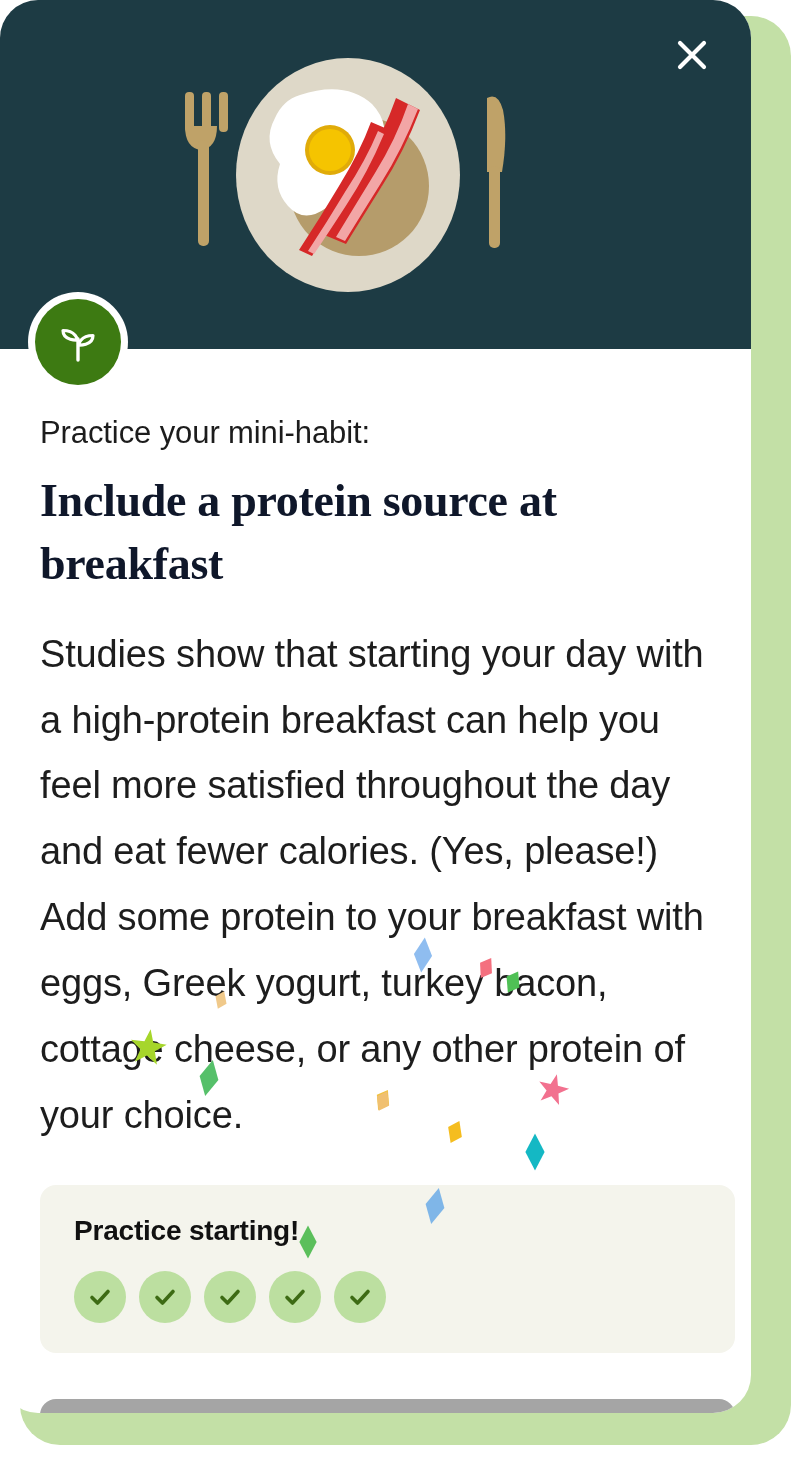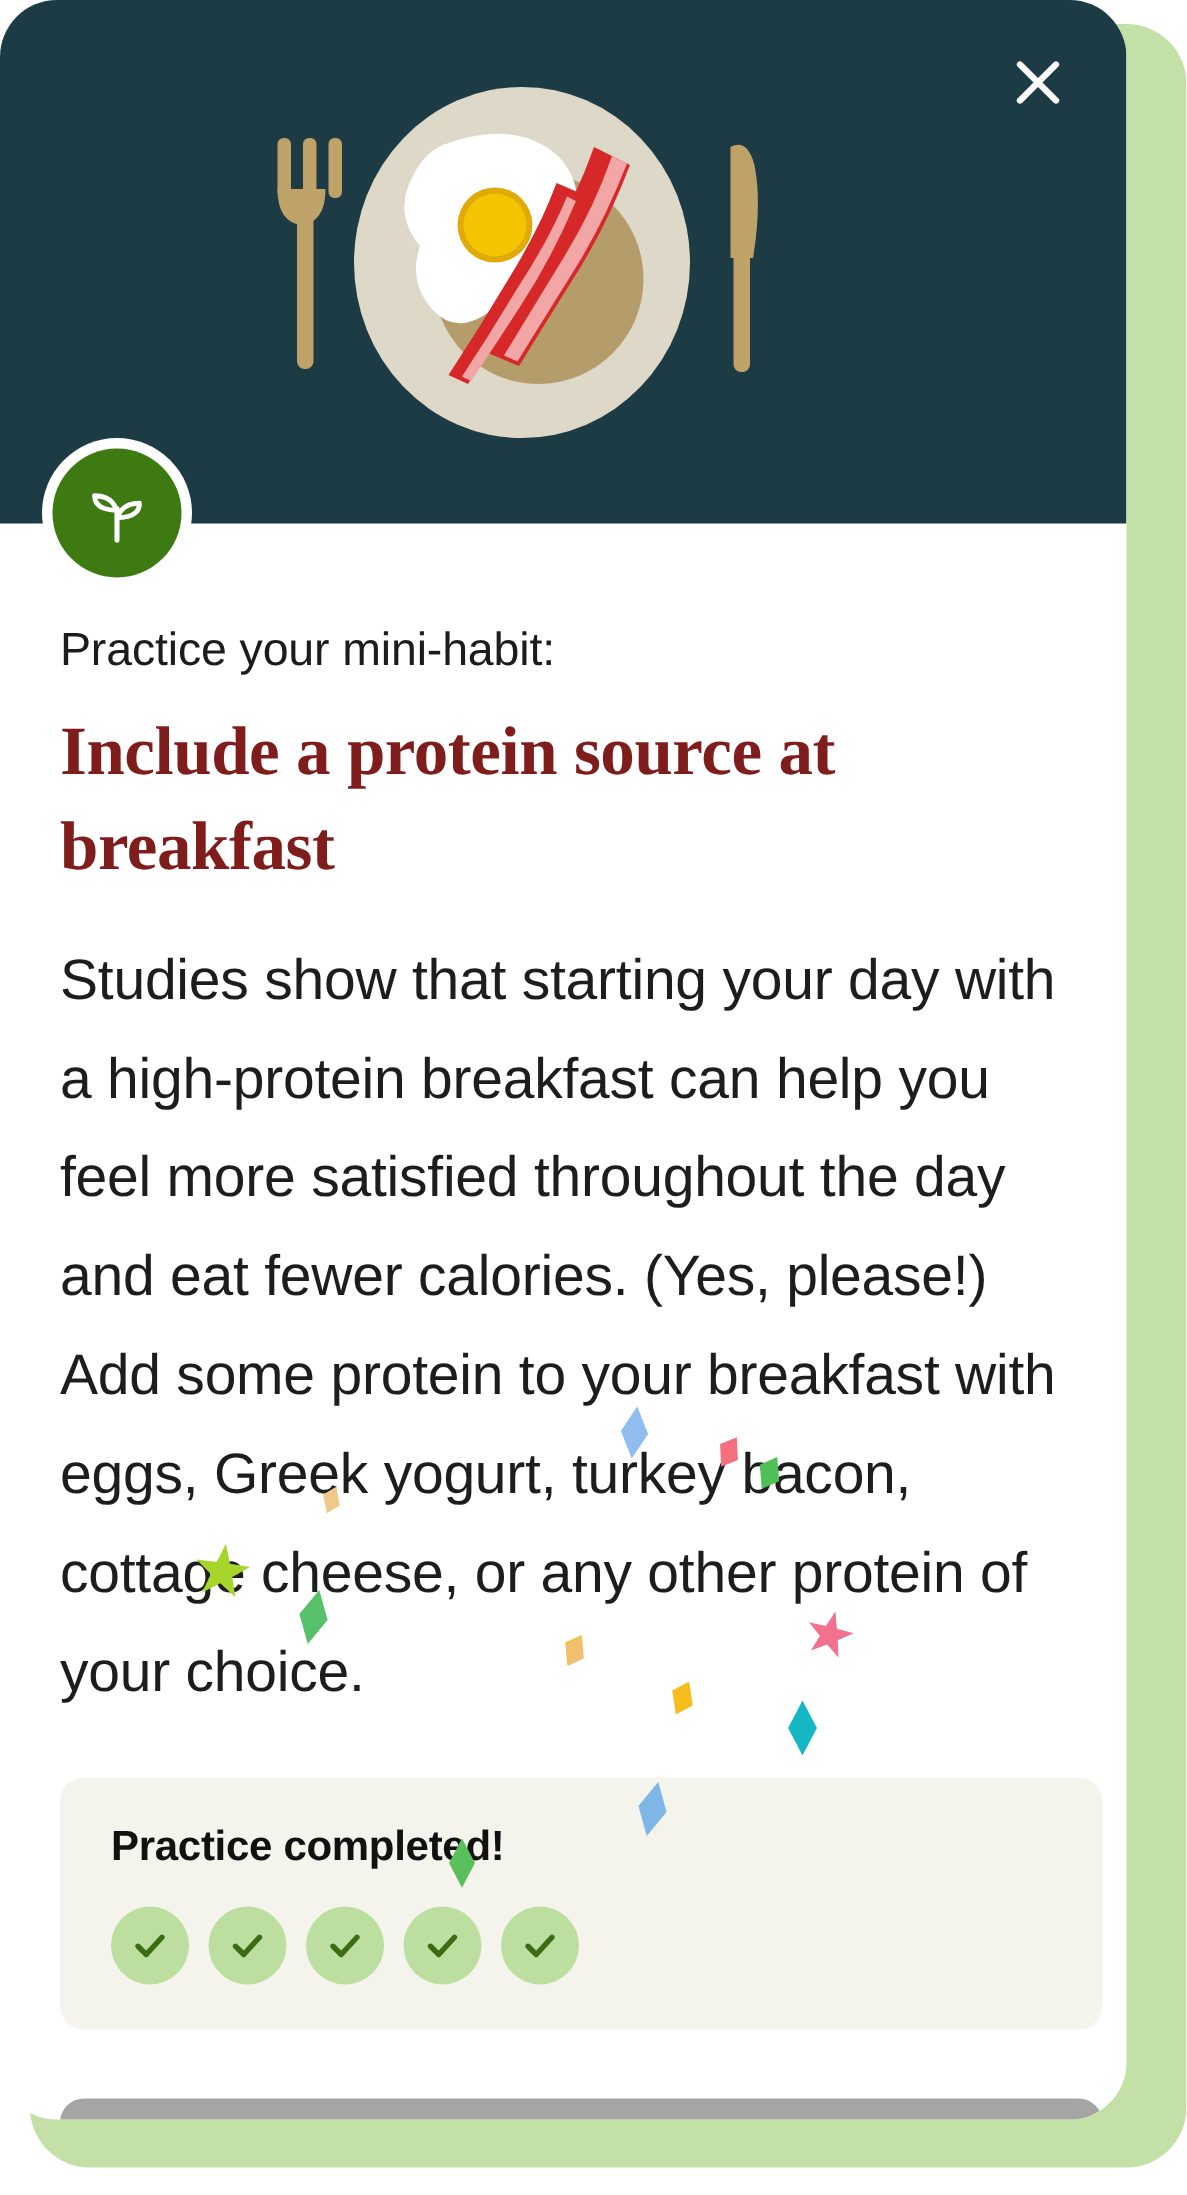--- a/index.html
+++ b/index.html
@@ -125,21 +125,21 @@
     font-family: "Liberation Sans", sans-serif;
   }
 
   .headline {
     margin: 0;
     padding-top: 18px;
     font-family: "Liberation Serif", "DejaVu Serif", serif;
     font-size: 46px;
     line-height: 1.38;
     font-weight: 700;
-    color: #7f1d1d;
+    color: #0f172a;
     letter-spacing: -0.3px;
     max-width: 640px;
   }
 
   .bodytext {
     margin: 0;
     padding-top: 26px;
     font-size: 38px;
     line-height: 1.735;
     color: #1d1d1d;
@@ -282,21 +282,21 @@
 
     <div class="card-body">
 
       <p class="eyebrow">Practice your mini-habit:</p>
 
       <h1 class="headline">Include a protein source at breakfast</h1>
 
       <p class="bodytext">Studies show that starting your day with a high-protein breakfast can help you feel more satisfied throughout the day and eat fewer calories. (Yes, please!) Add some protein to your breakfast with eggs, Greek yogurt, turkey bacon, cottage cheese, or any other protein of your choice.</p>
 
       <div class="completed-panel">
-        <p class="completed-title">Practice completed!</p>
+        <p class="completed-title">Practice starting!</p>
         <div class="check-row">
           <span class="check-chip">
             <svg width="28" height="28" viewBox="0 0 28 28">
               <path d="M6 14.5 L11.5 20 L22 8.5" fill="none" stroke="#3d6b14" stroke-width="3.6" stroke-linecap="round" stroke-linejoin="round"></path>
             </svg>
           </span>
           <span class="check-chip">
             <svg width="28" height="28" viewBox="0 0 28 28">
               <path d="M6 14.5 L11.5 20 L22 8.5" fill="none" stroke="#3d6b14" stroke-width="3.6" stroke-linecap="round" stroke-linejoin="round"></path>
             </svg>

